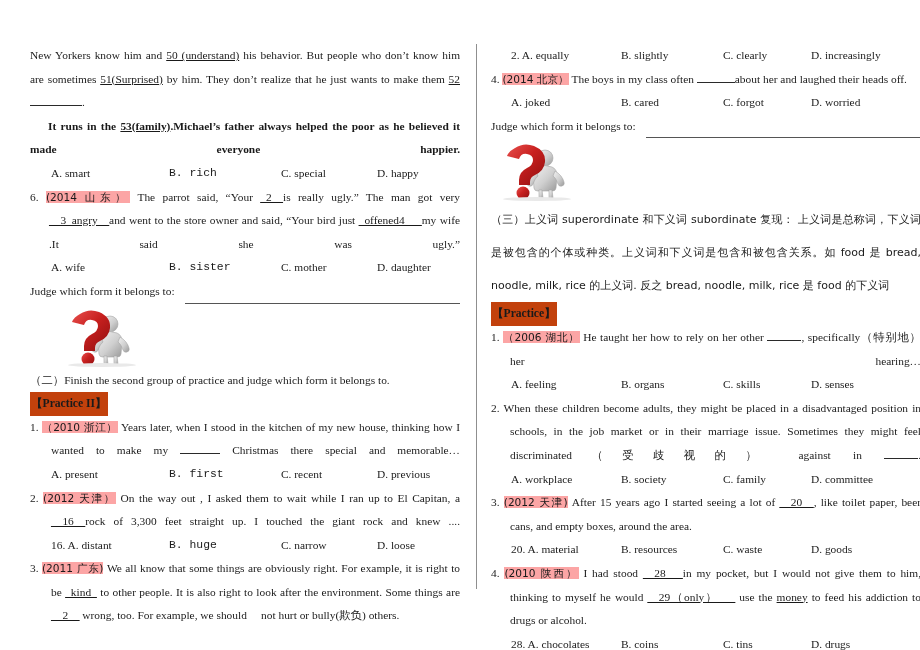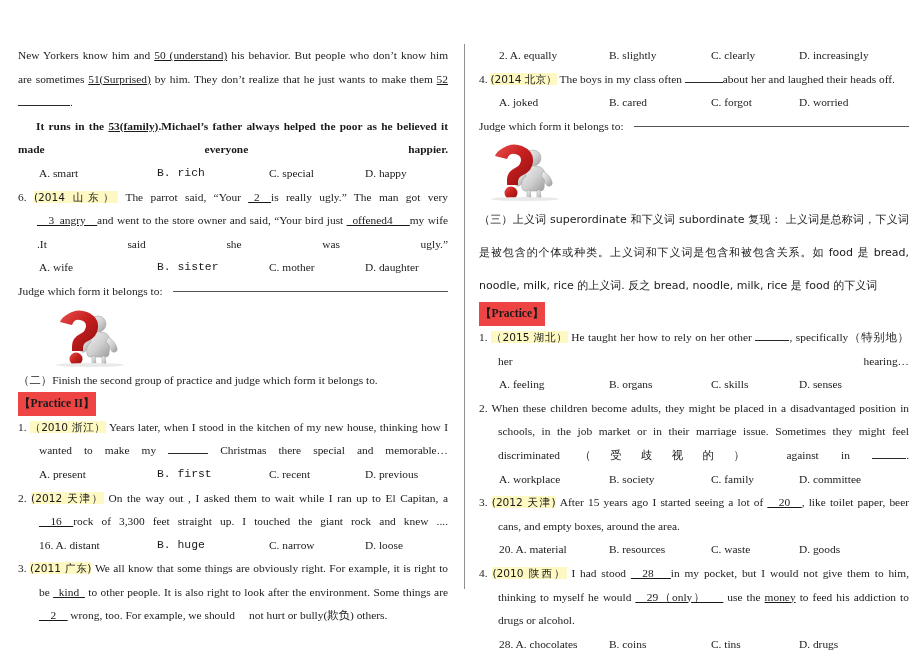--- a/index.html
+++ b/index.html
@@ -12,21 +12,21 @@
     height: 650px;
     font-family: "Liberation Serif", "DejaVu Serif", serif;
     color: #1a1a1a;
     overflow: hidden;
   }
   .page {
     position: relative;
     width: 920px;
     height: 650px;
     box-sizing: border-box;
-    padding: 44px 25px 0 18px;
+    padding: 44px 25px 0 30px;
   }
   .columns {
     display: flex;
     align-items: flex-start;
     height: 100%;
   }
   .col {
     width: 430px;
     flex: 0 0 430px;
     font-size: 11.4px;
@@ -60,21 +60,21 @@
     text-indent: -19px;
   }
   .hang2 {
     padding-left: 21px;
     text-indent: -21px;
   }
 
   
   .u { text-decoration: underline; }
   .hl {
-    background: #fef9c3;
+    background: #fca5a5;
   }
   .blank {
     display: inline-block;
     border-bottom: 1px solid #2a2a2a;
     vertical-align: baseline;
   }
 
   
   .opts {
     display: flex;
@@ -91,21 +91,21 @@
     display: flex;
     padding-left: 20px;
   }
   .rw1 { width: 110px; }
   .rw2 { width: 102px; }
   .rw3 { width: 88px; }
 
   
   .judge {
     display: flex;
-    align-items: flex-start;
+    align-items: flex-end;
     white-space: nowrap;
     gap: 9px;
   }
   .judge .rule {
     flex: 1 1 auto;
     border-bottom: 1px solid #555;
     height: 11px;
     margin-left: 1px;
   }
 
@@ -113,21 +113,21 @@
   .qicon {
     width: 88px;
     height: 60px;
     position: relative;
     margin: 3px 0 2px 28px;
   }
   .qicon svg { display: block; }
 
   .practice-tag {
     display: inline-block;
-    background: #ef4444;
+    background: #c2410c;
     font-weight: bold;
     font-size: 11.6px;
     padding: 0 1px;
   }
   .cn { font-family: "DejaVu Sans", "Liberation Sans", sans-serif; font-size: 10.6px; }
   .nowrapsp { white-space: pre; }
 </style>
 </head>
 <body>
 
@@ -272,21 +272,21 @@
             <circle cx="30" cy="52" r="6.5"></circle>
           </g>
           <ellipse cx="44" cy="58" rx="34" ry="2" fill="#e9e9e9"></ellipse>
         </svg>
       </div>
 
       <p class="just-last-left cn" style="font-size:11px;line-height:33px">（三）上义词 superordinate 和下义词 subordinate 复现：  上义词是总称词，下义词是被包含的个体或种类。上义词和下义词是包含和被包含关系。如 food 是 bread, noodle, milk, rice 的上义词. 反之 bread, noodle, milk, rice 是 food 的下义词</p>
 
       <p><span class="practice-tag">【Practice】</span></p>
 
-      <p class="just hang"><span>1.</span> <span class="hl cn">（2015 湖北）</span> <span>He taught her how to rely on her other </span><span class="blank" style="width:34px"></span><span>, specifically（特别地）  her hearing…</span></p>
+      <p class="just hang"><span>1.</span> <span class="hl cn">（2006 湖北）</span> <span>He taught her how to rely on her other </span><span class="blank" style="width:34px"></span><span>, specifically（特别地）  her hearing…</span></p>
 
       <div class="opts-r">
         <span class="rw1">A. feeling</span>
         <span class="rw2">B. organs</span>
         <span class="rw3">C. skills</span>
         <span>D. senses</span>
       </div>
 
       <p class="just hang"><span>2.</span> <span>When these children become adults, they might be placed in a disadvantaged position in schools, in the job market or in their marriage issue. Sometimes they might feel discriminated（受歧视的） against in </span><span class="blank" style="width:34px"></span><span>.</span></p>
 

